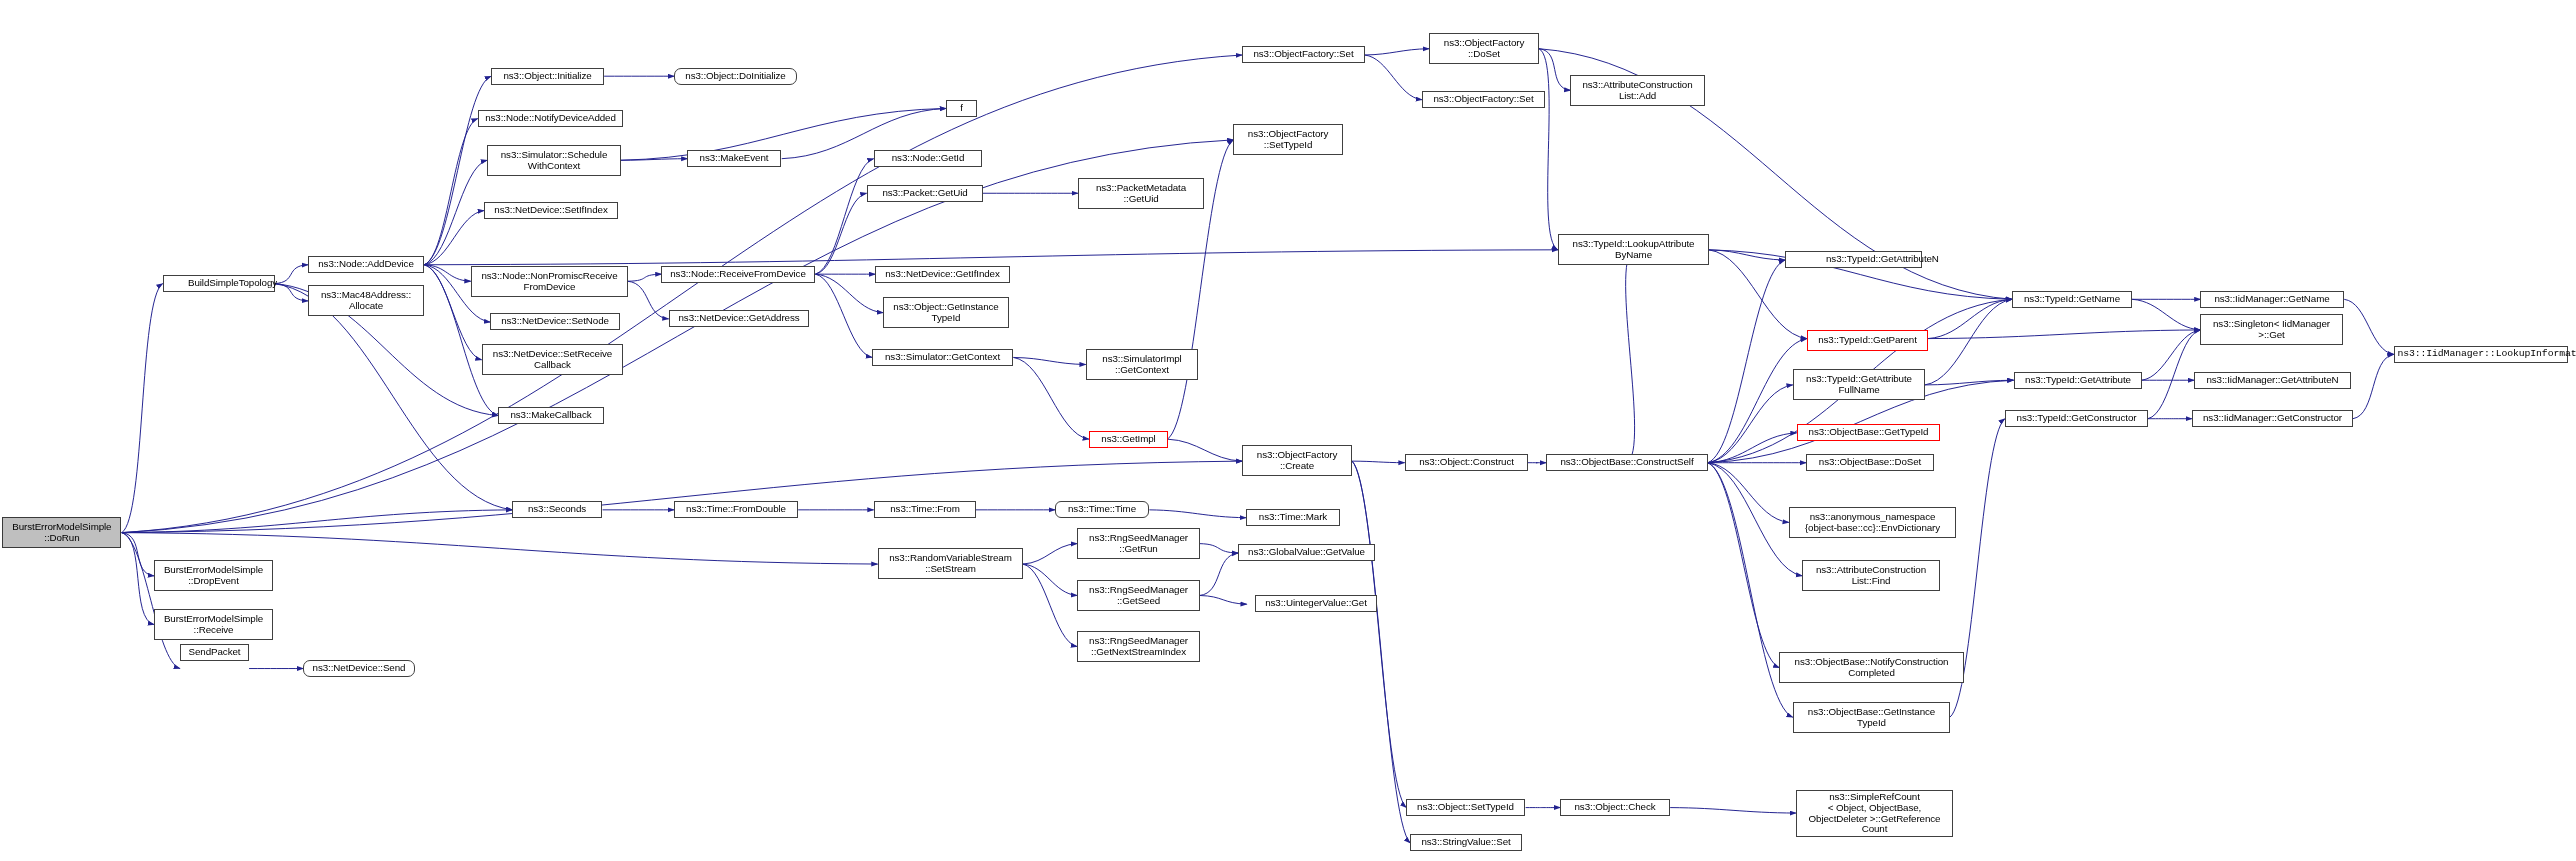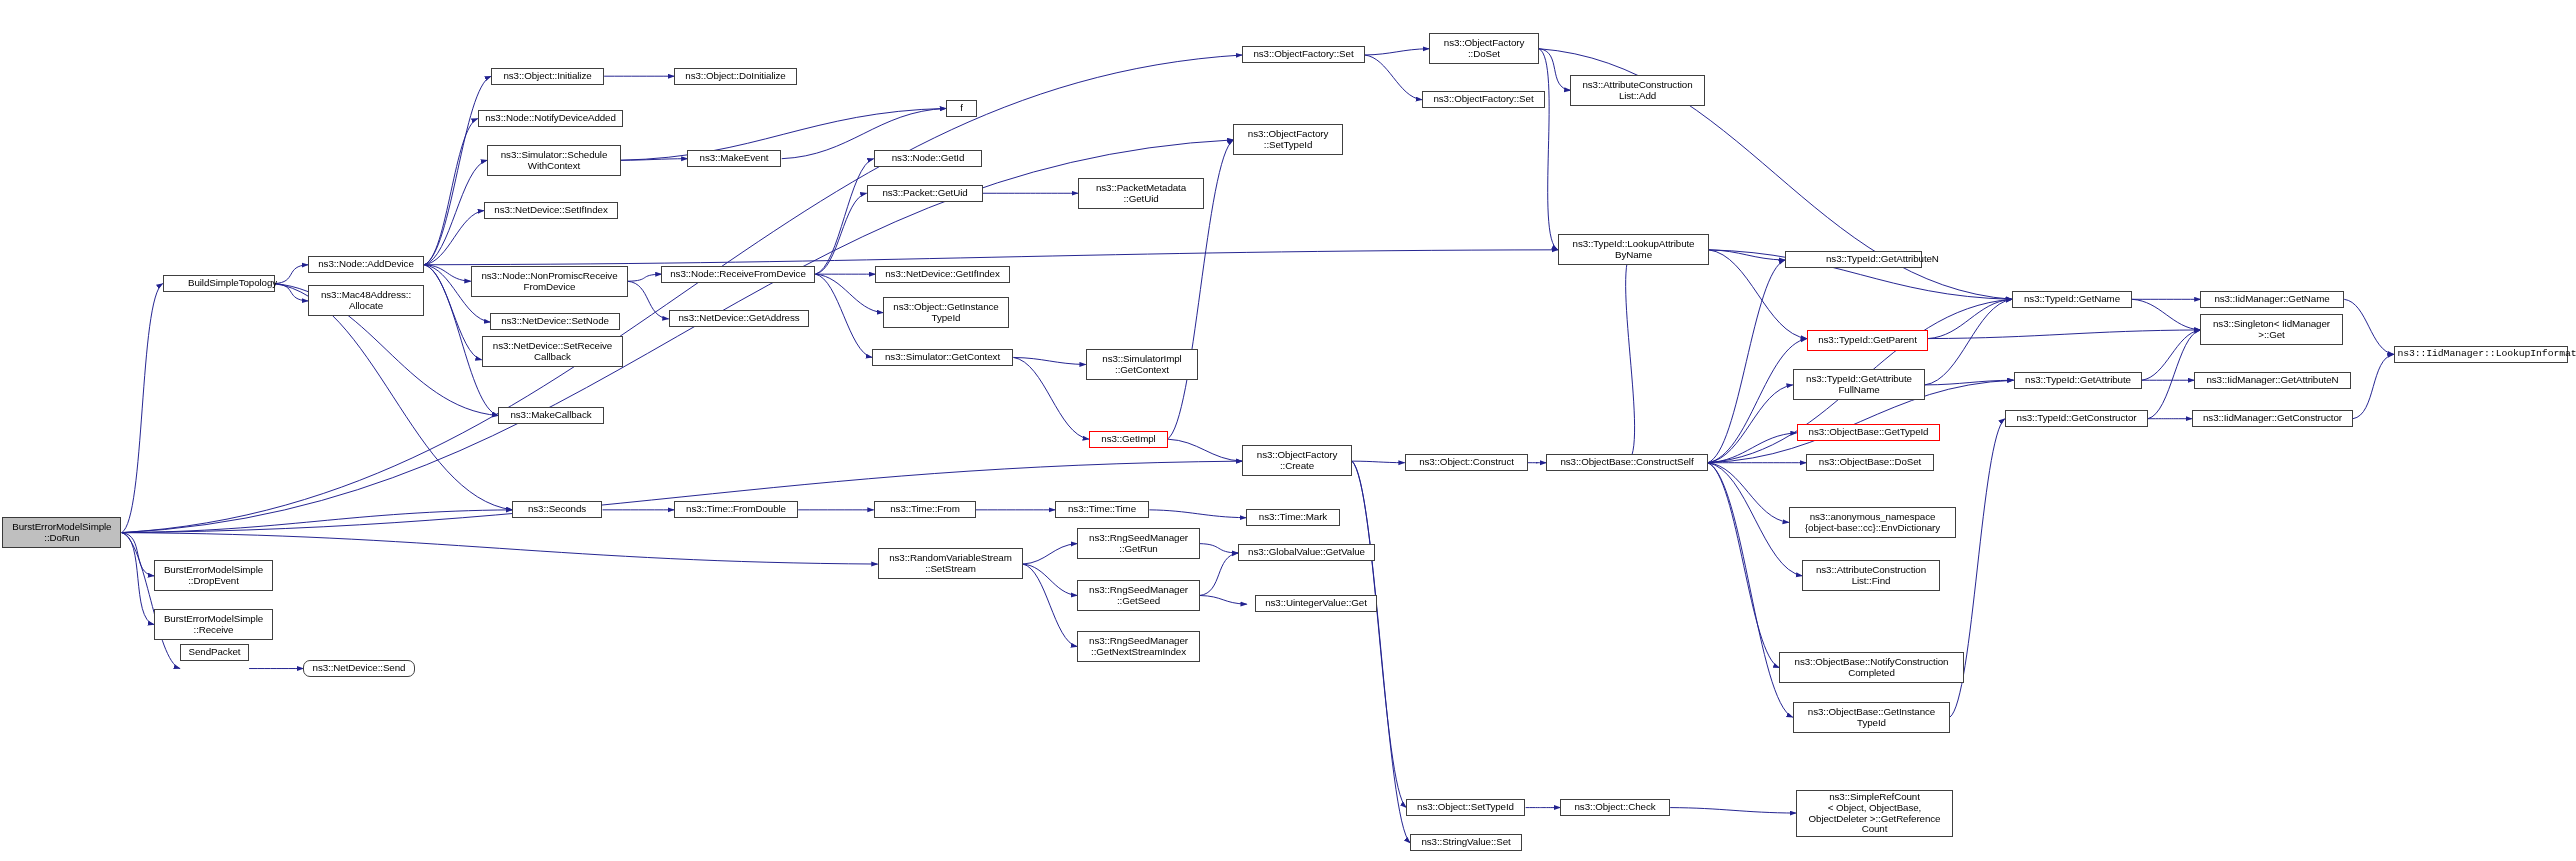--- a/index.html
+++ b/index.html
@@ -147,31 +147,31 @@
 ::DropEvent</span></div>
       <div class="node" style="left: 154px; top: 609px; width: 119px; height: 31px;"><span class="lbl">BurstErrorModelSimple
 ::Receive</span></div>
       <div class="node" style="left: 180px; top: 644px; width: 69px; height: 17.3px;"><span class="lbl">SendPacket</span></div>
       <div class="node" style="left: 303px; top: 660px; width: 112px; height: 17.3px; border-radius: 7px;"><span class="lbl">ns3::NetDevice::Send</span></div>
       <div class="node" style="left: 163px; top: 275px; width: 112px; height: 17.3px; padding-left: 24px;"><span class="lbl">BuildSimpleTopology</span></div>
       <div class="node" style="left: 308px; top: 256px; width: 116px; height: 17.3px;"><span class="lbl">ns3::Node::AddDevice</span></div>
       <div class="node" style="left: 308px; top: 285px; width: 116px; height: 31px;"><span class="lbl">ns3::Mac48Address::
 Allocate</span></div>
       <div class="node" style="left: 491px; top: 68px; width: 113px; height: 17.3px;"><span class="lbl">ns3::Object::Initialize</span></div>
-      <div class="node" style="left: 674px; top: 68px; width: 123px; height: 17.3px;"><span class="lbl">ns3::Object::DoInitialize</span></div>
+      <div class="node" style="left: 674px; top: 68px; width: 123px; height: 17.3px; border-radius: 7px;"><span class="lbl">ns3::Object::DoInitialize</span></div>
       <div class="node" style="left: 478px; top: 110px; width: 145px; height: 17.3px;"><span class="lbl">ns3::Node::NotifyDeviceAdded</span></div>
       <div class="node" style="left: 487px; top: 145px; width: 134px; height: 31px;"><span class="lbl">ns3::Simulator::Schedule
 WithContext</span></div>
       <div class="node" style="left: 687px; top: 150px; width: 94px; height: 17.3px;"><span class="lbl">ns3::MakeEvent</span></div>
       <div class="node" style="left: 946px; top: 100px; width: 31px; height: 17.3px;"><span class="lbl">f</span></div>
       <div class="node" style="left: 484px; top: 202px; width: 134px; height: 17.3px;"><span class="lbl">ns3::NetDevice::SetIfIndex</span></div>
       <div class="node" style="left: 471px; top: 266px; width: 157px; height: 31px;"><span class="lbl">ns3::Node::NonPromiscReceive
 FromDevice</span></div>
       <div class="node" style="left: 490px; top: 313px; width: 130px; height: 17.3px;"><span class="lbl">ns3::NetDevice::SetNode</span></div>
-      <div class="node" style="left: 482px; top: 336px; width: 141px; height: 31px;"><span class="lbl">ns3::NetDevice::SetReceive
+      <div class="node" style="left: 482px; top: 344px; width: 141px; height: 31px;"><span class="lbl">ns3::NetDevice::SetReceive
 Callback</span></div>
       <div class="node" style="left: 498px; top: 407px; width: 106px; height: 17.3px;"><span class="lbl">ns3::MakeCallback</span></div>
       <div class="node" style="left: 661px; top: 266px; width: 154px; height: 17.3px;"><span class="lbl">ns3::Node::ReceiveFromDevice</span></div>
       <div class="node" style="left: 669px; top: 310px; width: 140px; height: 17.3px;"><span class="lbl">ns3::NetDevice::GetAddress</span></div>
       <div class="node" style="left: 875px; top: 266px; width: 135px; height: 17.3px;"><span class="lbl">ns3::NetDevice::GetIfIndex</span></div>
       <div class="node" style="left: 883px; top: 297px; width: 126px; height: 31px;"><span class="lbl">ns3::Object::GetInstance
 TypeId</span></div>
       <div class="node" style="left: 872px; top: 349px; width: 141px; height: 17.3px;"><span class="lbl">ns3::Simulator::GetContext</span></div>
       <div class="node" style="left: 1086px; top: 349px; width: 112px; height: 31px;"><span class="lbl">ns3::SimulatorImpl
 ::GetContext</span></div>
@@ -187,21 +187,21 @@
 ::SetTypeId</span></div>
       <div class="node" style="left: 1242px; top: 46px; width: 123px; height: 17.3px;"><span class="lbl">ns3::ObjectFactory::Set</span></div>
       <div class="node" style="left: 1429px; top: 33px; width: 110px; height: 31px;"><span class="lbl">ns3::ObjectFactory
 ::DoSet</span></div>
       <div class="node" style="left: 1422px; top: 91px; width: 123px; height: 17.3px;"><span class="lbl">ns3::ObjectFactory::Set</span></div>
       <div class="node" style="left: 1570px; top: 75px; width: 135px; height: 31px;"><span class="lbl">ns3::AttributeConstruction
 List::Add</span></div>
       <div class="node" style="left: 512px; top: 501px; width: 90px; height: 17.3px;"><span class="lbl">ns3::Seconds</span></div>
       <div class="node" style="left: 674px; top: 501px; width: 124px; height: 17.3px;"><span class="lbl">ns3::Time::FromDouble</span></div>
       <div class="node" style="left: 874px; top: 501px; width: 102px; height: 17.3px;"><span class="lbl">ns3::Time::From</span></div>
-      <div class="node" style="left: 1055px; top: 501px; width: 94px; height: 17.3px;"><span class="lbl">ns3::Time::Time</span></div>
+      <div class="node" style="left: 1055px; top: 501px; width: 94px; height: 17.3px; border-radius: 6px;"><span class="lbl">ns3::Time::Time</span></div>
       <div class="node" style="left: 1246px; top: 509px; width: 94px; height: 17.3px;"><span class="lbl">ns3::Time::Mark</span></div>
       <div class="node" style="left: 878px; top: 548px; width: 145px; height: 31px;"><span class="lbl">ns3::RandomVariableStream
 ::SetStream</span></div>
       <div class="node" style="left: 1077px; top: 528px; width: 123px; height: 31px;"><span class="lbl">ns3::RngSeedManager
 ::GetRun</span></div>
       <div class="node" style="left: 1077px; top: 580px; width: 123px; height: 31px;"><span class="lbl">ns3::RngSeedManager
 ::GetSeed</span></div>
       <div class="node" style="left: 1077px; top: 631px; width: 123px; height: 31px;"><span class="lbl">ns3::RngSeedManager
 ::GetNextStreamIndex</span></div>
       <div class="node" style="left: 1238px; top: 544px; width: 137px; height: 17.3px;"><span class="lbl">ns3::GlobalValue::GetValue</span></div>

